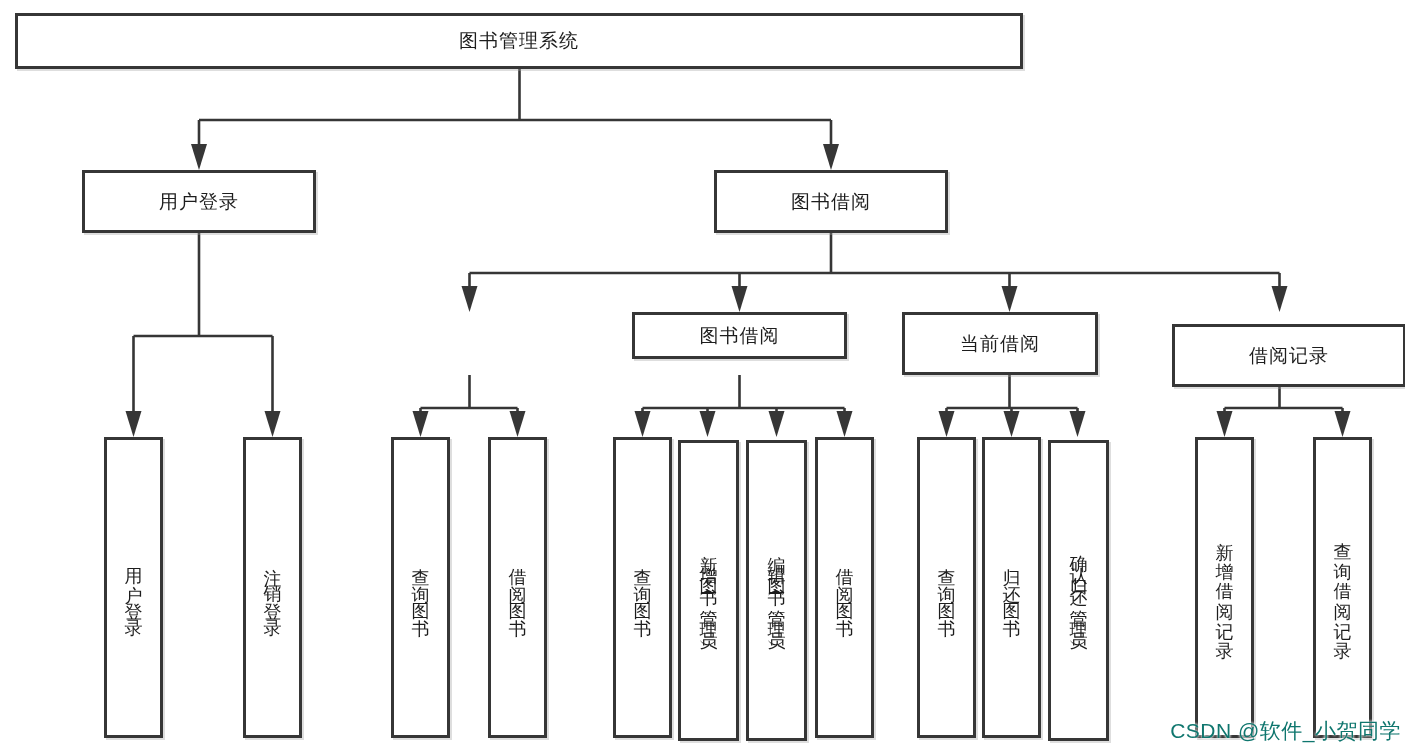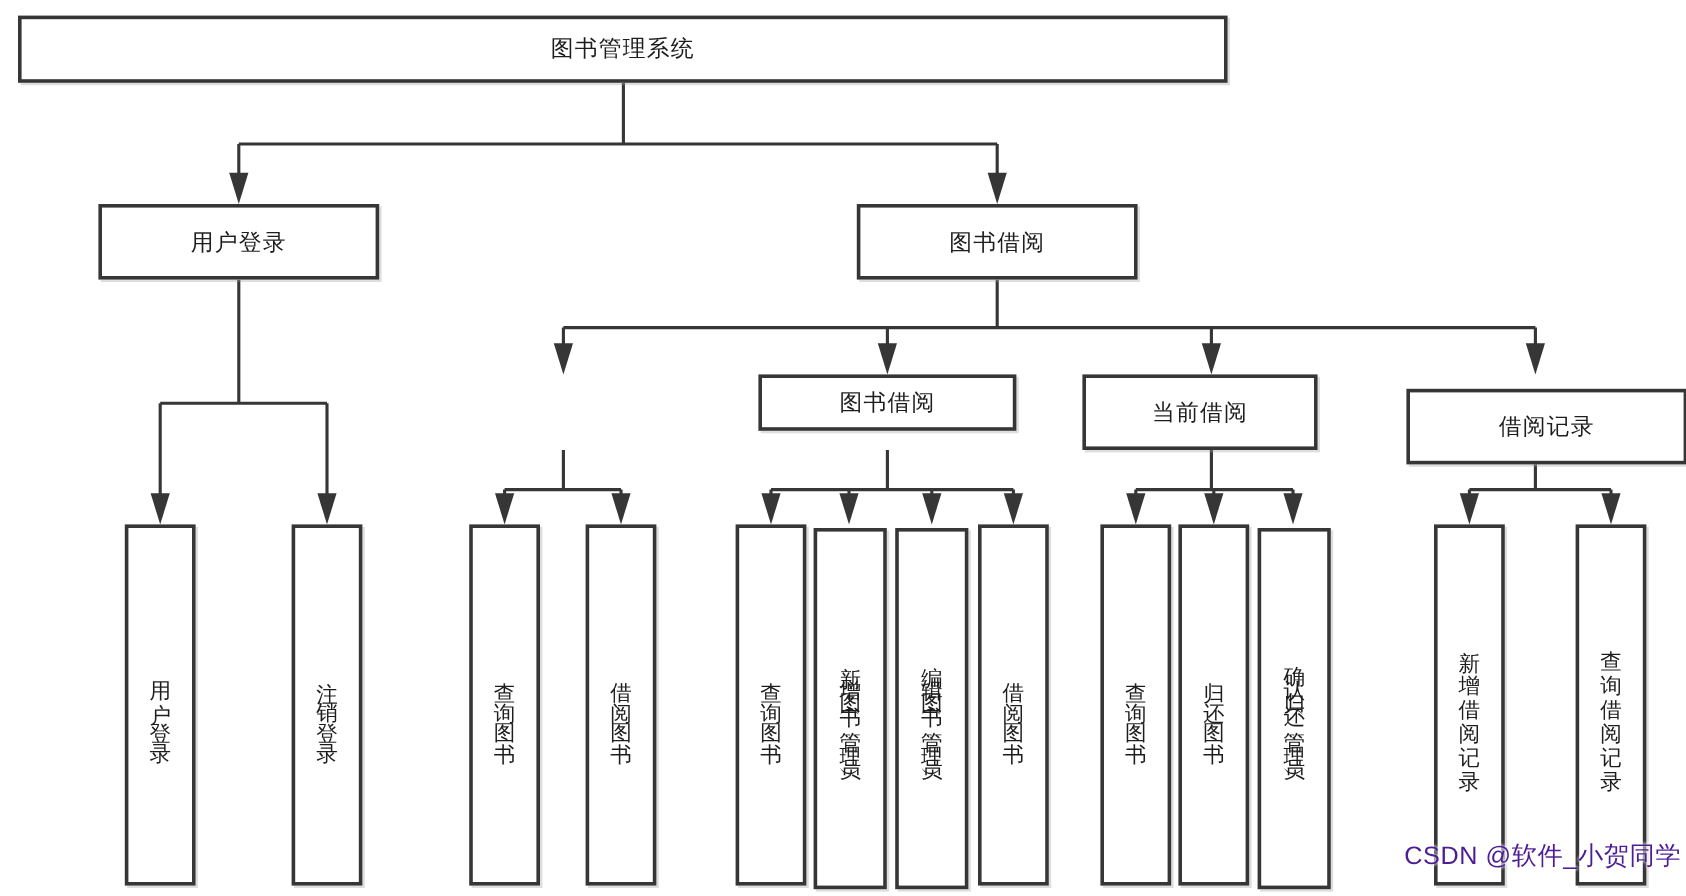--- a/index.html
+++ b/index.html
@@ -15,21 +15,21 @@
   }
   .hlabel{font-size:19px;letter-spacing:1px;white-space:nowrap;}
   .leaf .vlabel{
     writing-mode:vertical-rl;text-orientation:mixed;
     font-size:18px;line-height:1;white-space:nowrap;
   }
   .ls-a{letter-spacing:17px;}  
   .ls-b{letter-spacing:20px;}  
   .ls-c{letter-spacing:11px;}  
   .watermark{
-    position:absolute;right:4px;bottom:20px;font-size:21px;color:#4c1d95;
+    position:absolute;right:4px;bottom:2px;font-size:21px;color:#0f766e;
     letter-spacing:0.5px;text-shadow:0 0 3px #ffffff,0 0 3px #ffffff;white-space:nowrap;
   }
 </style>
 </head>
 <body>
 
 <div class="canvas">
 
   <svg class="wires" viewBox="0 0 1405 747" xmlns="http://www.w3.org/2000/svg">
     <g stroke="#363636" stroke-width="2.6" fill="none">

